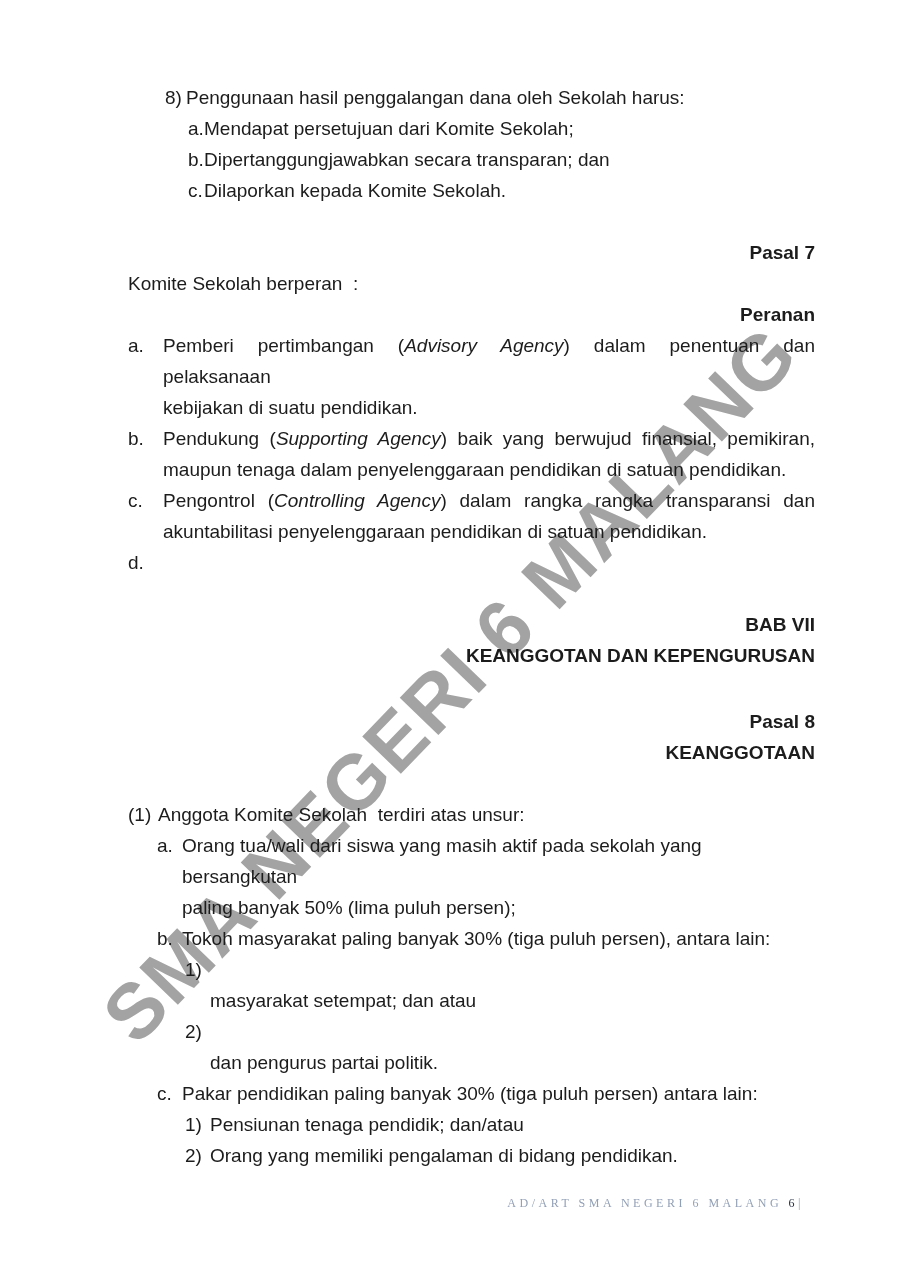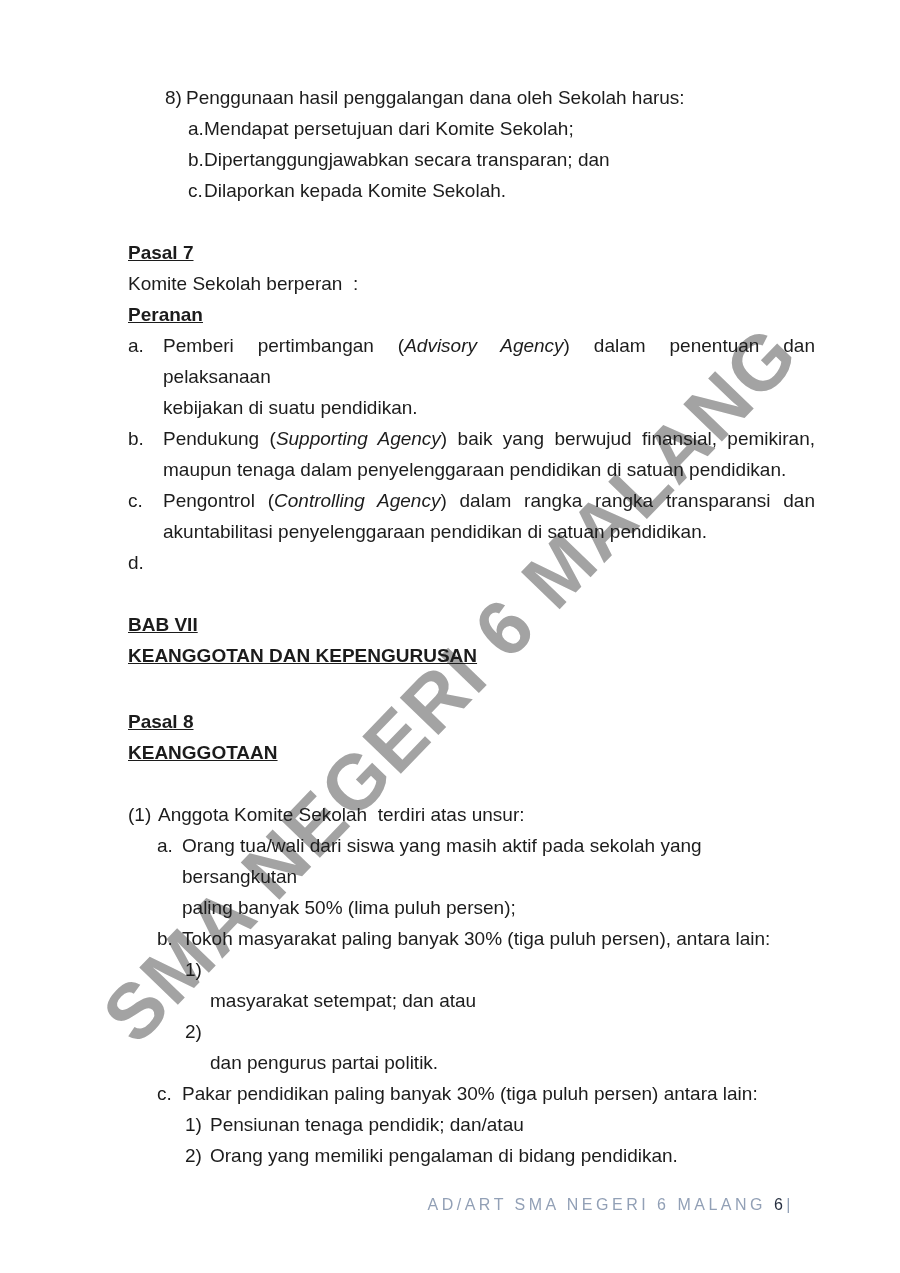--- a/index.html
+++ b/index.html
@@ -32,36 +32,36 @@
   .content{
     position:absolute;
     left:128px;top:82px;
     width:687px;
     z-index:1;
   }
   .row{position:relative;line-height:31px;min-height:31px;}
   .mk{position:absolute;top:0;left:0;white-space:pre;}
   .t{white-space:pre-wrap;}
   .j{text-align:justify;text-align-last:justify;}
-  .c{text-align:left;font-weight:bold;text-decoration:underline;}
+  .c{text-align:right;font-weight:bold;}
   .sp{height:31px;}
   .sp4{height:4px;}
   
   .lvl8   {padding-left:58px;} .lvl8   > .mk{left:37px;}
   .lvl8s  {padding-left:76px;} .lvl8s  > .mk{left:60px;}
   .lvlA   {padding-left:35px;} .lvlA   > .mk{left:0;}
   .lvlC1  {padding-left:30px;} .lvlC1  > .mk{left:0;}
   .lvlB   {padding-left:54px;} .lvlB   > .mk{left:29px;}
   .lvlN   {padding-left:82px;} .lvlN   > .mk{left:57px;}
   .it{font-style:italic;}
   .footer{
     position:absolute;
-    top:1196px;right:106px;
-    font-family:Liberation Sans, sans-serif;
-    font-size:16px;
+    top:1196px;right:96px;
+    font-family:Liberation Serif, serif;
+    font-size:12px;
     letter-spacing:3.5px;
     color:#92a0b6;
     white-space:pre;
     z-index:1;
   }
   .footer .num{color:#283041;}
 </style>
 </head>
 <body>
 

